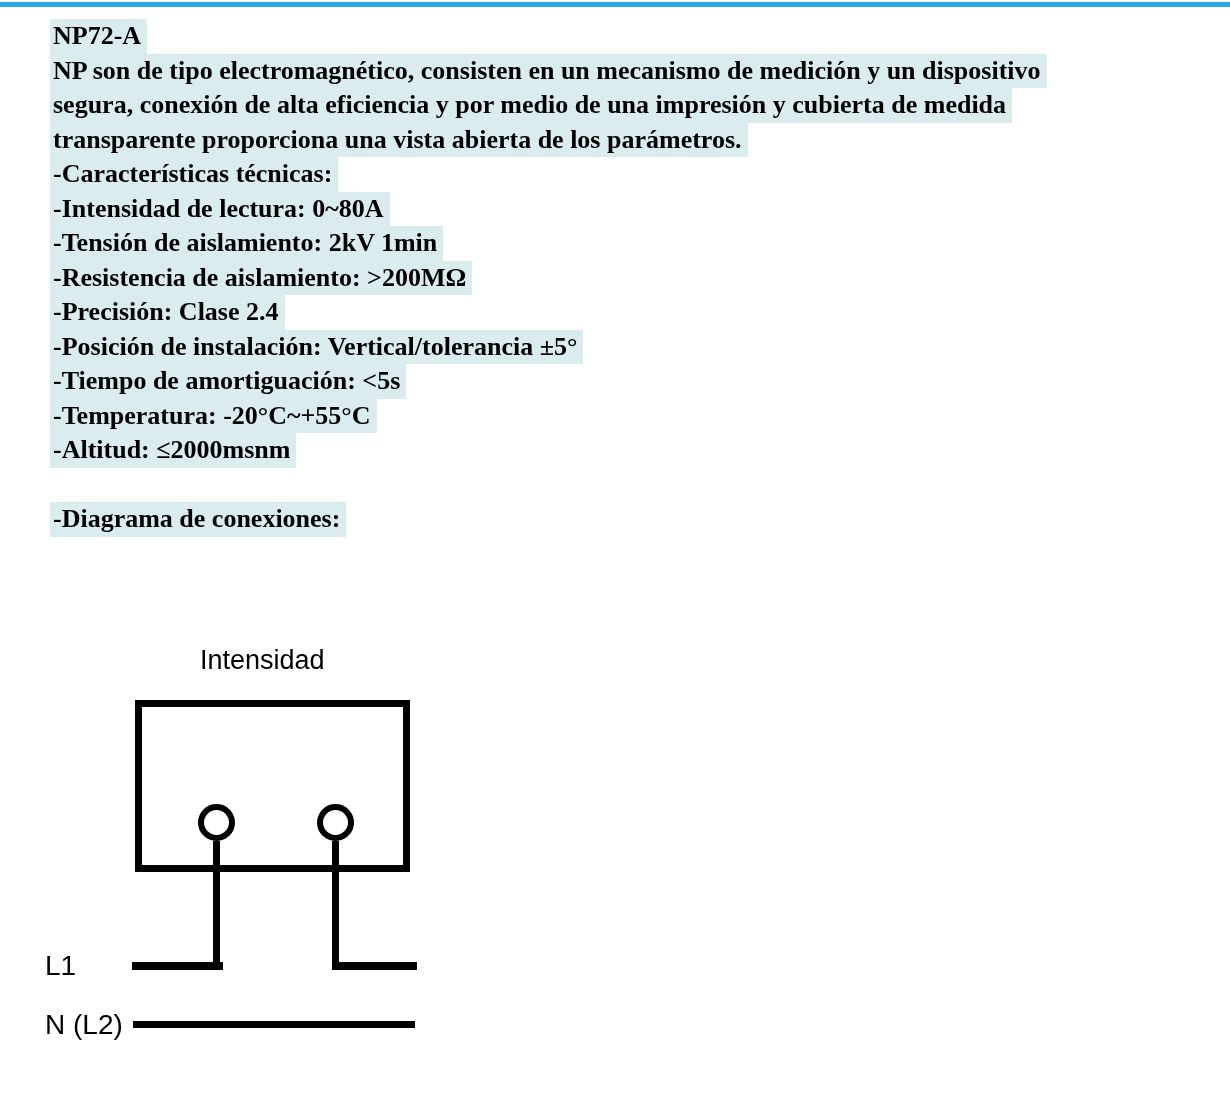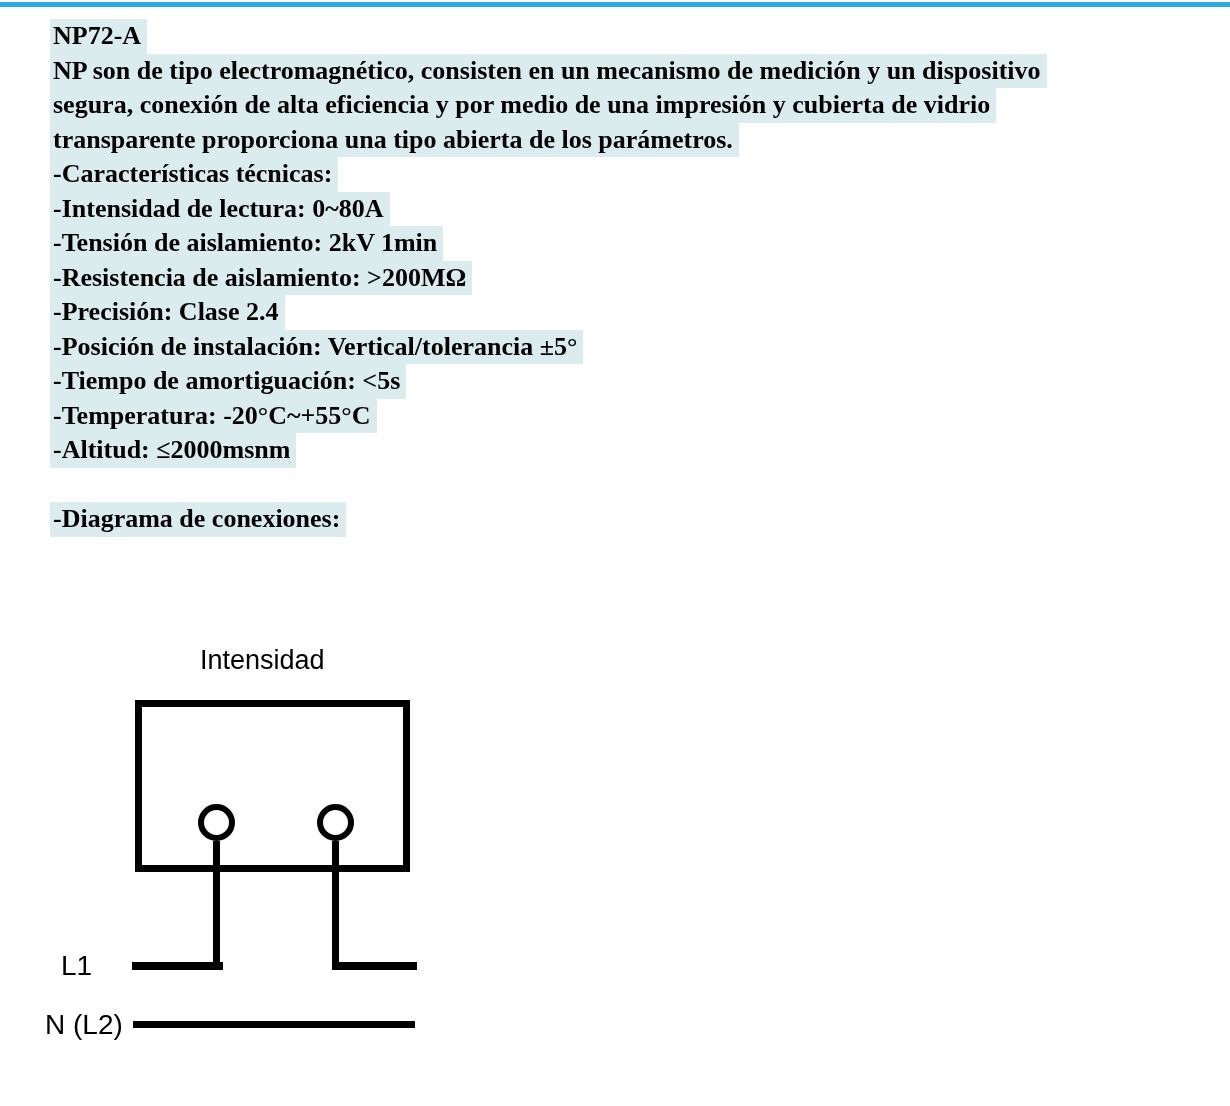--- a/index.html
+++ b/index.html
@@ -53,34 +53,34 @@
   .stem.right{left:332px;}
   .wire{position:absolute;background:var(--ink);}
   .wire.l1-left{top:322px;left:132px;width:91px;height:8px;}
   .wire.l1-right{top:322px;left:332px;width:85px;height:8px;}
   .wire.neutral{top:381px;left:133px;width:282px;height:7px;}
   .wire-label{
     position:absolute;left:45px;
     font-family:"Liberation Sans", sans-serif;font-size:28px;line-height:34px;
     color:var(--ink);
   }
-  .wire-label.l1{top:309px;margin-left:16px;}
+  .wire-label.l1{top:309px;}
   .wire-label.n{top:368px;}
 </style>
 </head>
 <body>
 
 <div class="top-rule"></div>
 
 <div class="content">
   <div class="line"><span class="hl">NP72-A</span></div>
 
   <div class="line"><span class="hl">NP son de tipo electromagnético, consisten en un mecanismo de medición y un dispositivo</span></div>
-  <div class="line"><span class="hl">segura, conexión de alta eficiencia y por medio de una impresión y cubierta de vidrio</span></div>
-  <div class="line"><span class="hl">transparente proporciona una tipo abierta de los parámetros.</span></div>
+  <div class="line"><span class="hl">segura, conexión de alta eficiencia y por medio de una impresión y cubierta de medida</span></div>
+  <div class="line"><span class="hl">transparente proporciona una vista abierta de los parámetros.</span></div>
 
   <div class="line"><span class="hl">-Características técnicas:</span></div>
   <div class="line"><span class="hl">-Intensidad de lectura: 0~80A</span></div>
   <div class="line"><span class="hl">-Tensión de aislamiento: 2kV 1min</span></div>
   <div class="line"><span class="hl">-Resistencia de aislamiento: &gt;200MΩ</span></div>
   <div class="line"><span class="hl">-Precisión: Clase 2.4</span></div>
   <div class="line"><span class="hl">-Posición de instalación: Vertical/tolerancia ±5°</span></div>
   <div class="line"><span class="hl">-Tiempo de amortiguación: &lt;5s</span></div>
   <div class="line"><span class="hl">-Temperatura: -20°C~+55°C</span></div>
   <div class="line"><span class="hl">-Altitud: ≤2000msnm</span></div>

